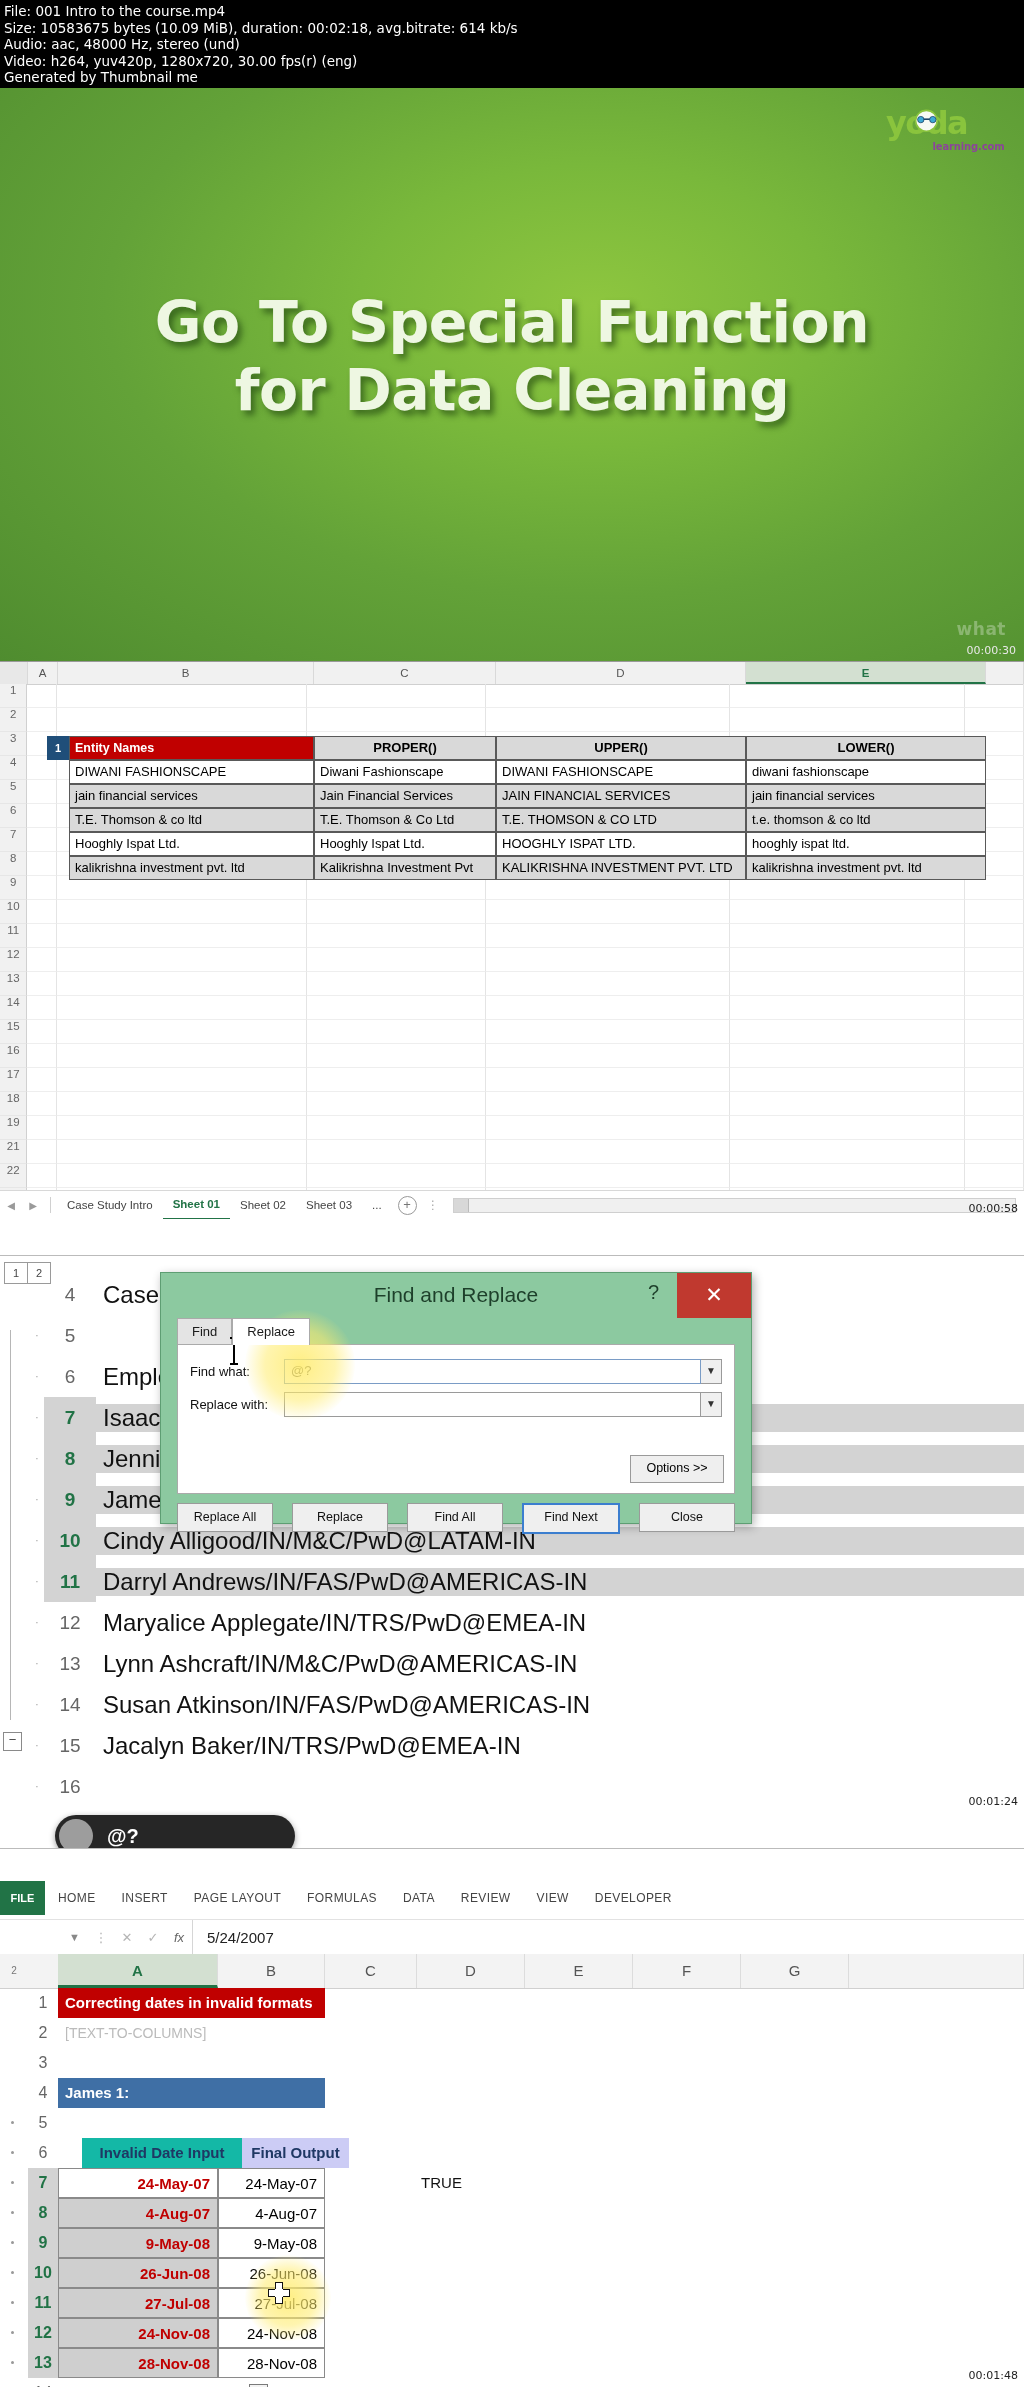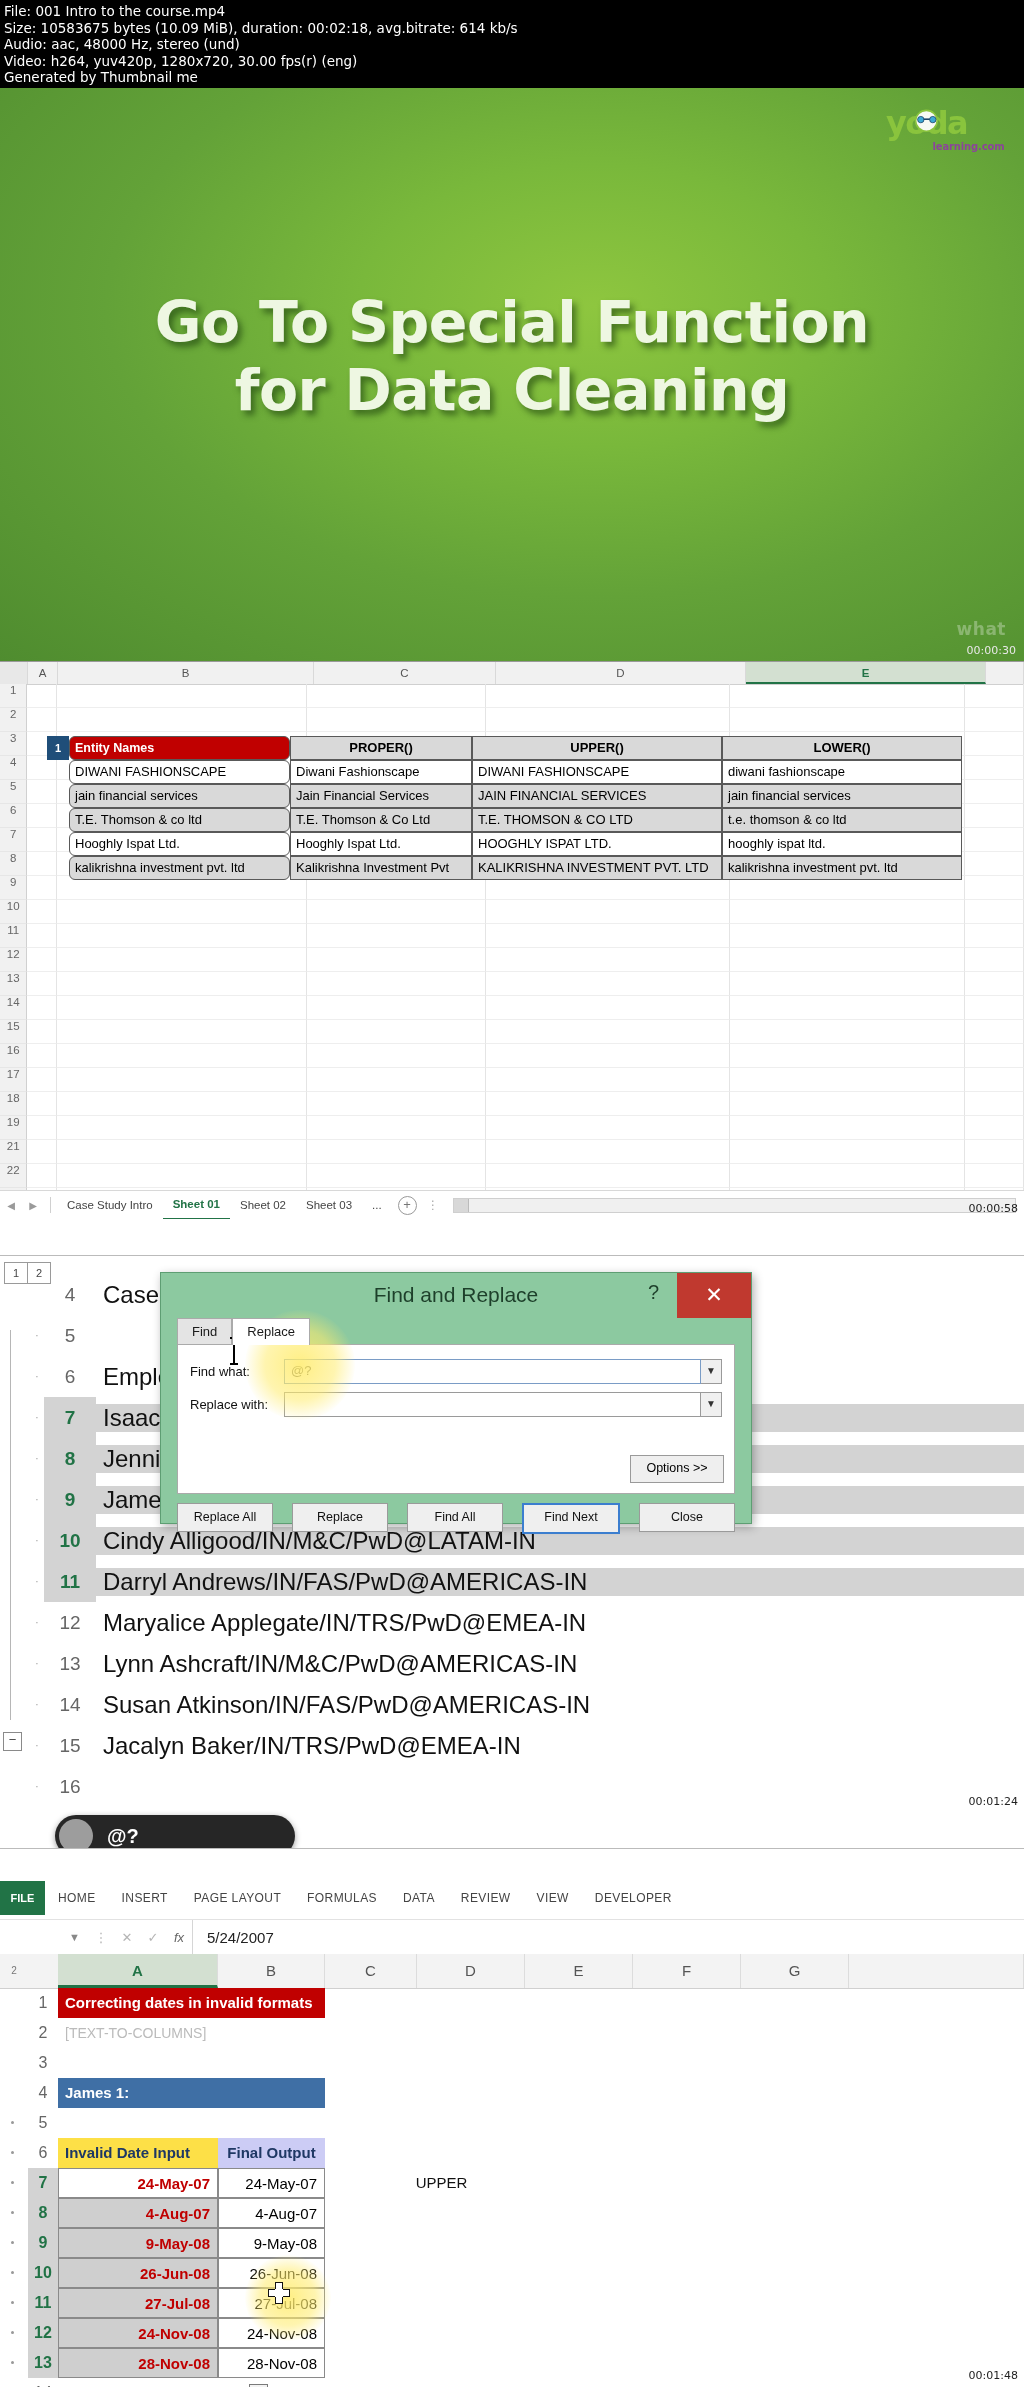--- a/index.html
+++ b/index.html
@@ -46,21 +46,21 @@
 
   
   #p1{top:661px;height:557px;border-top:1px solid #999;}
   #p1 .grid{position:absolute;left:0;top:0;width:1024px;}
   #p1 .gridrow{display:flex;height:24px;}
   #p1 .cell{border-right:1px solid #e4e4e4;border-bottom:1px solid #eeeeee;box-sizing:border-box;}
   .tbl1{position:absolute;left:47px;top:74px;width:963px;}
   .tbl1 .r{display:flex;height:24px;}
   .tbl1 .k{width:22px;background:#1f4e79;color:#fff;font-size:11px;font-weight:bold;
            text-align:center;line-height:24px;}
-  .tbl1 .c1{width:221px;border-radius:6px;} .tbl1 .c2{width:182px;} .tbl1 .c3{width:250px;} .tbl1 .c4{width:240px;}
+  .tbl1 .c1{width:245px;} .tbl1 .c2{width:182px;} .tbl1 .c3{width:250px;} .tbl1 .c4{width:240px;}
   .tbl1 .cl{border:1px solid #595959;box-sizing:border-box;font-size:13px;line-height:22px;
             padding:0 5px;white-space:nowrap;overflow:hidden;background:#fff;}
   .tbl1 .hd{background:#c00000;color:#fff;font-weight:bold;font-size:12.5px;}
   .tbl1 .hg{background:#d9d9d9;font-weight:bold;text-align:center;font-size:13px;}
   .tbl1 .alt{background:#d9d9d9;}
 
   
   .tabbar{position:absolute;left:0;bottom:0;width:1024px;height:28px;background:#fff;border-top:1px solid #d8d8d8;
           display:flex;align-items:center;font-size:11.5px;color:#444;}
   .navarr{width:22px;text-align:center;color:#9a9a9a;font-size:10px;}
@@ -681,32 +681,32 @@
           <div class="rn">5</div>
           <div class="a"></div>
           <div class="b"></div>
           <div class="c"></div>
         </div>
         <div class="drow">
           <div class="od">
             <i></i>
           </div>
           <div class="rn">6</div>
-          <div class="a" style="background: #fde047; color: rgb(31, 56, 100); font-weight: bold; text-align: left; font-size: 15px;">Invalid Date Input</div>
+          <div class="a" style="background: #14b8a6; color: rgb(31, 56, 100); font-weight: bold; text-align: center; font-size: 15px; margin-left: 24px;">Invalid Date Input</div>
           <div class="b" style="background: rgb(204, 204, 245); color: rgb(31, 56, 100); font-weight: bold; text-align: center; font-size: 15px;">Final Output</div>
           <div class="c"></div>
         </div>
         <div class="drow">
           <div class="od">
             <i></i>
           </div>
           <div class="rn sel">7</div>
           <div class="a" style="color: rgb(192, 0, 0); font-weight: bold; text-align: right; border: 1px solid rgb(138, 138, 138); background: rgb(255, 255, 255);">24-May-07</div>
           <div class="b" style="text-align: right; border: 1px solid rgb(138, 138, 138); background: rgb(255, 255, 255);">24-May-07</div>
-          <div class="c" style="text-align: center; color: rgb(17, 17, 17); width: 180px; padding-left: 60px;">UPPER</div>
+          <div class="c" style="text-align: center; color: rgb(17, 17, 17); width: 180px; padding-left: 60px;">TRUE</div>
         </div>
         <div class="drow">
           <div class="od">
             <i></i>
           </div>
           <div class="rn sel">8</div>
           <div class="a" style="color: rgb(192, 0, 0); font-weight: bold; text-align: right; border: 1px solid rgb(138, 138, 138); background: rgb(207, 207, 207);">4-Aug-07</div>
           <div class="b" style="text-align: right; border: 1px solid rgb(138, 138, 138); background: rgb(255, 255, 255);">4-Aug-07</div>
           <div class="c"></div>
         </div>

